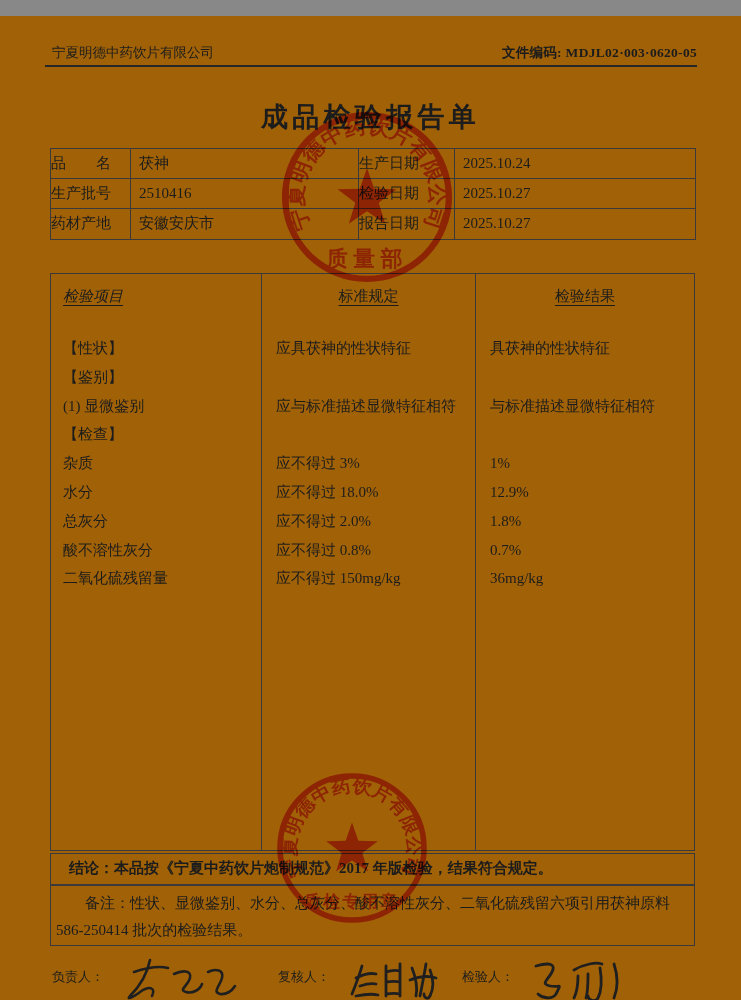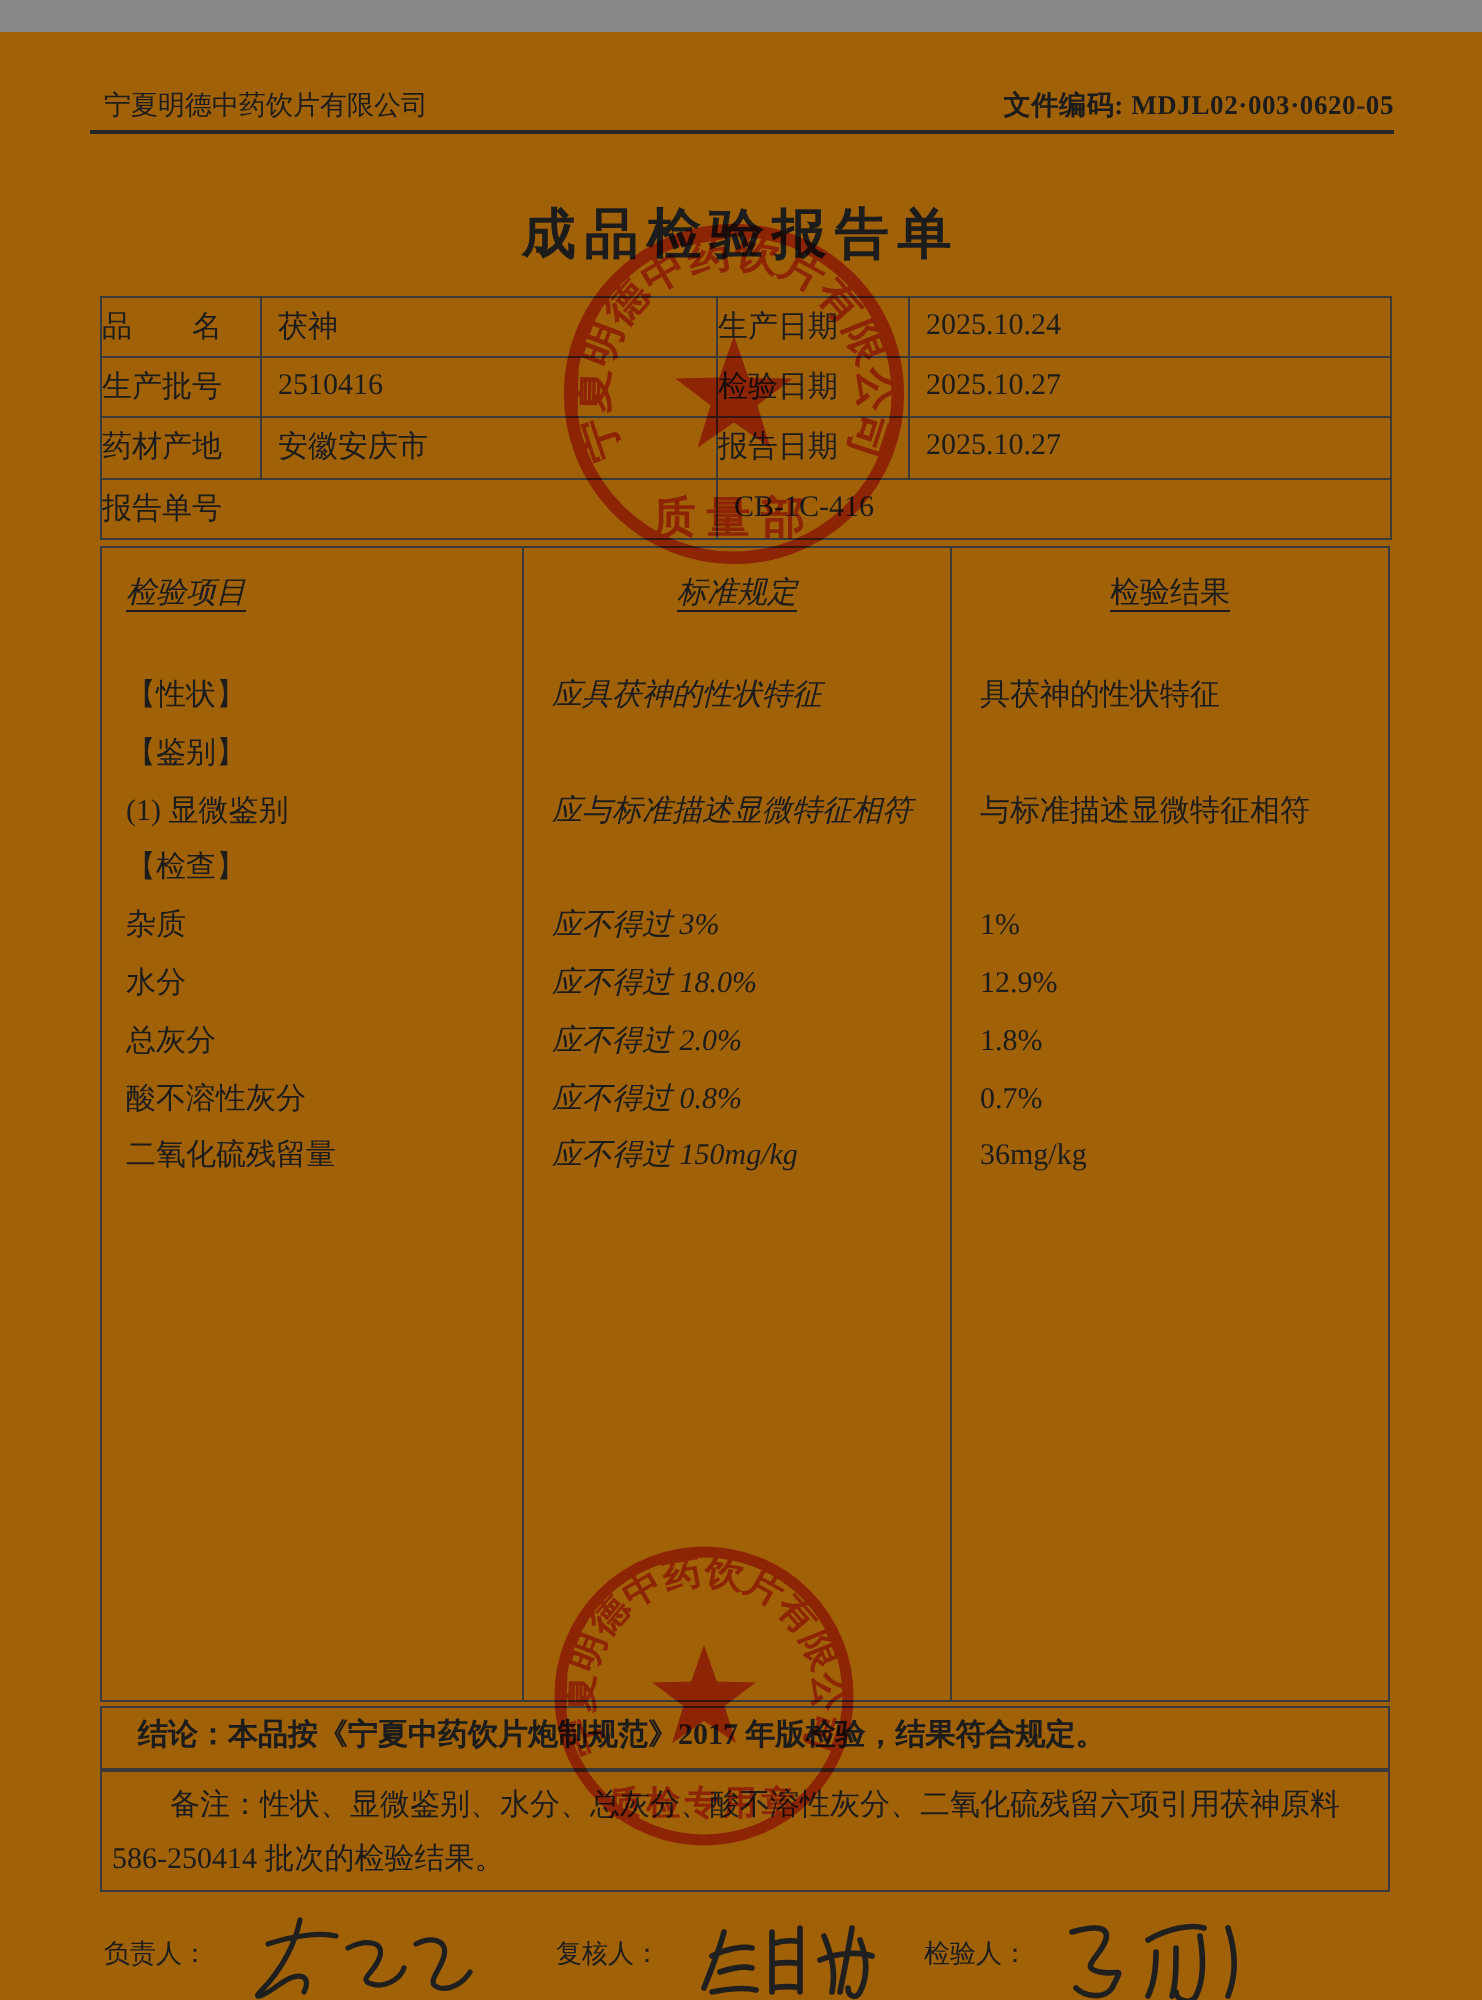--- a/index.html
+++ b/index.html
@@ -23,21 +23,21 @@
   table.info { position:absolute; top:132px; left:50px; width:645px;
                border-collapse:collapse; table-layout:fixed; font-size:15px; }
   table.info td { border:1.5px solid #3a3a3a; height:30.2px; padding:0 8px;
                   vertical-align:middle; white-space:nowrap; overflow:hidden; }
   table.info td.lab { padding-left:0; }
   
   .insp { position:absolute; top:257px; left:50px; width:645px; height:578px;
           border:1.5px solid #3a3a3a; display:flex; font-size:15px; }
   .insp .col { height:100%; }
   .insp .col1 { width:211px; border-right:1.5px solid #3a3a3a; }
-  .insp .col2 { width:214px; border-right:1.5px solid #3a3a3a;font-style:italic; }
+  .insp .col2 { width:214px; border-right:1.5px solid #3a3a3a; }
   .insp .col3 { flex:1; }
   .col-head { height:34px; display:flex; align-items:center; padding-top:10px; }
   .col1 .col-head { padding-left:12px;font-style:italic; }
   .col2 .col-head, .col3 .col-head { justify-content:center; }
   .col-head span { text-decoration:underline; text-underline-offset:4px; }
   .col-body { padding-top:26px; }
   .insp-row { line-height:28.8px; height:28.8px; white-space:nowrap; }
   .col1 .insp-row { padding-left:12px; }
   .col2 .insp-row, .col3 .insp-row { padding-left:14px; }
   
@@ -87,24 +87,20 @@
           <td class="lab" style="width: 80px;">生产批号</td>
           <td class="val" style="width: 228px;">2510416</td>
           <td class="lab" style="width: 96px;">检验日期</td>
           <td class="val" style="width: 241px;">2025.10.27</td>
         </tr>
         <tr>
           <td class="lab" style="width: 80px;">药材产地</td>
           <td class="val" style="width: 228px;">安徽安庆市</td>
           <td class="lab" style="width: 96px;">报告日期</td>
           <td class="val" style="width: 241px;">2025.10.27</td>
-        </tr>
-        <tr>
-          <td colspan="2" class="lab">报告单号</td>
-          <td colspan="2">CB-1C-416</td>
         </tr>
       </tbody>
   </table>
 
   <div class="insp">
     <div class="col col1">
       <div class="col-head">
         <span>检验项目</span>
       </div>
       <div class="col-body">

